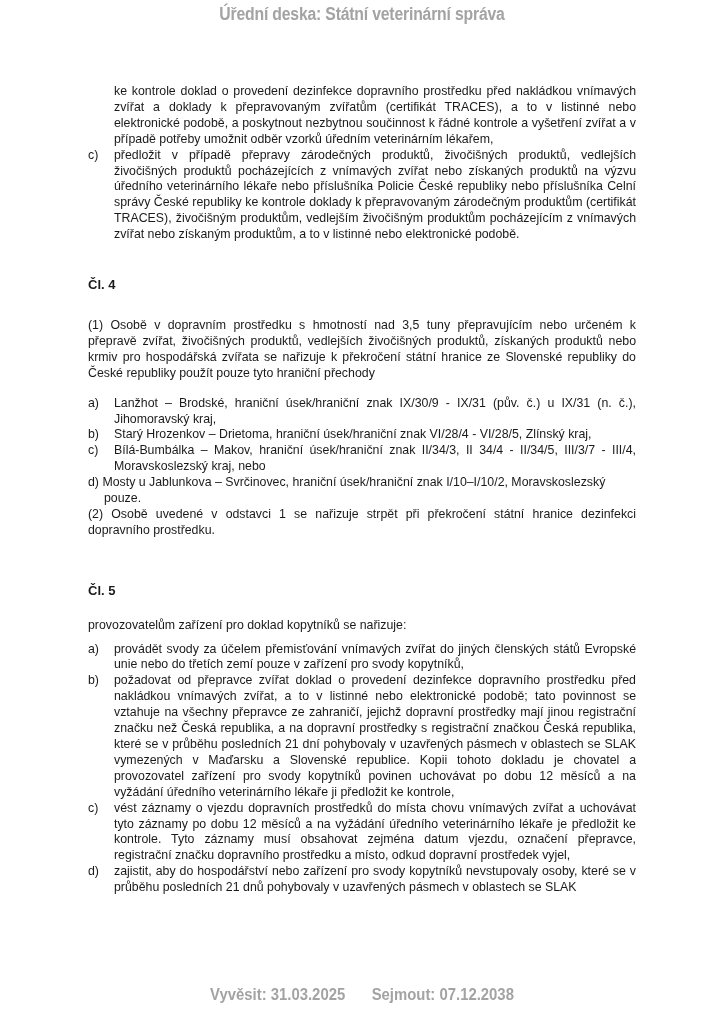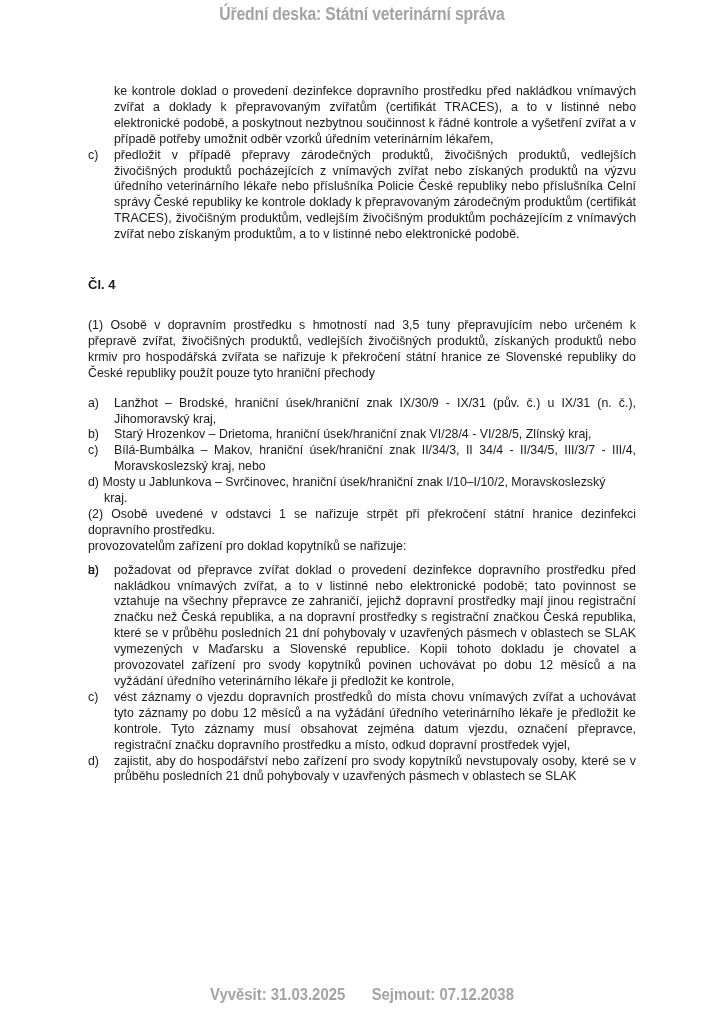--- a/index.html
+++ b/index.html
@@ -105,34 +105,36 @@
   </div>
   <div class="item">
     <span class="marker">c)</span>
     <span>Bílá-Bumbálka – Makov, hraniční úsek/hraniční znak II/34/3, II 34/4 - II/34/5, III/3/7 - III/4, Moravskoslezský kraj, nebo</span>
   </div>
   <div class="dline">
     <span class="text-first">
       <span>d)</span>
       <span>Mosty u Jablunkova – Svrčinovec, hraniční úsek/hraniční znak I/10–I/10/2, Moravskoslezský</span>
     </span>
-    <span class="text-cont">kraj.</span>
+    <span class="text-cont">pouze.</span>
   </div>
 
   <div class="just">(2) Osobě uvedené v odstavci 1 se nařizuje strpět při překročení státní hranice dezinfekci dopravního prostředku.</div>
 
+  <div class="heading h5">Čl. 5</div>
 
   <div>
     <div>provozovatelům zařízení pro doklad kopytníků se nařizuje:</div>
   </div>
 
   <div class="gap-xs"></div>
 
   <div class="item">
     <span class="marker">a)</span>
+    <span>provádět svody za účelem přemisťování vnímavých zvířat do jiných členských států Evropské unie nebo do třetích zemí pouze v zařízení pro svody kopytníků,</span>
   </div>
   <div class="item">
     <span class="marker">b)</span>
     <span>požadovat od přepravce zvířat doklad o provedení dezinfekce dopravního prostředku před nakládkou vnímavých zvířat, a to v listinné nebo elektronické podobě; tato povinnost se vztahuje na všechny přepravce ze zahraničí, jejichž dopravní prostředky mají jinou registrační značku než Česká republika, a na dopravní prostředky s registrační značkou Česká republika, které se v průběhu posledních 21 dní pohybovaly v uzavřených pásmech v oblastech se SLAK vymezených v Maďarsku a Slovenské republice.  Kopii tohoto dokladu je chovatel a provozovatel zařízení pro svody kopytníků povinen uchovávat po dobu 12 měsíců a na vyžádání úředního veterinárního lékaře ji předložit ke kontrole,</span>
   </div>
   <div class="item">
     <span class="marker">c)</span>
     <span>vést záznamy o vjezdu dopravních prostředků do místa chovu vnímavých zvířat a uchovávat tyto záznamy po dobu 12 měsíců a na vyžádání úředního veterinárního lékaře je předložit ke kontrole. Tyto záznamy musí obsahovat zejména datum vjezdu, označení přepravce, registrační značku dopravního prostředku a místo, odkud dopravní prostředek vyjel,</span>
   </div>
   <div class="item">

